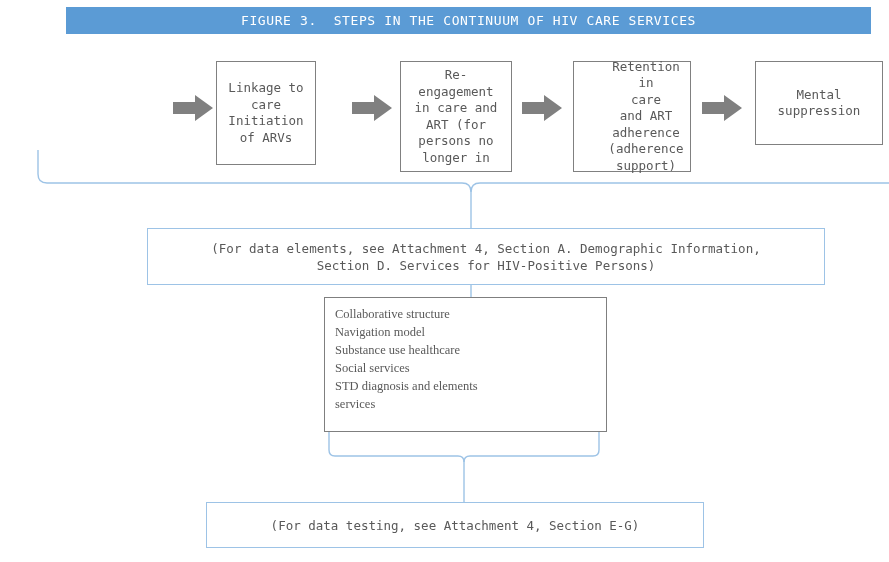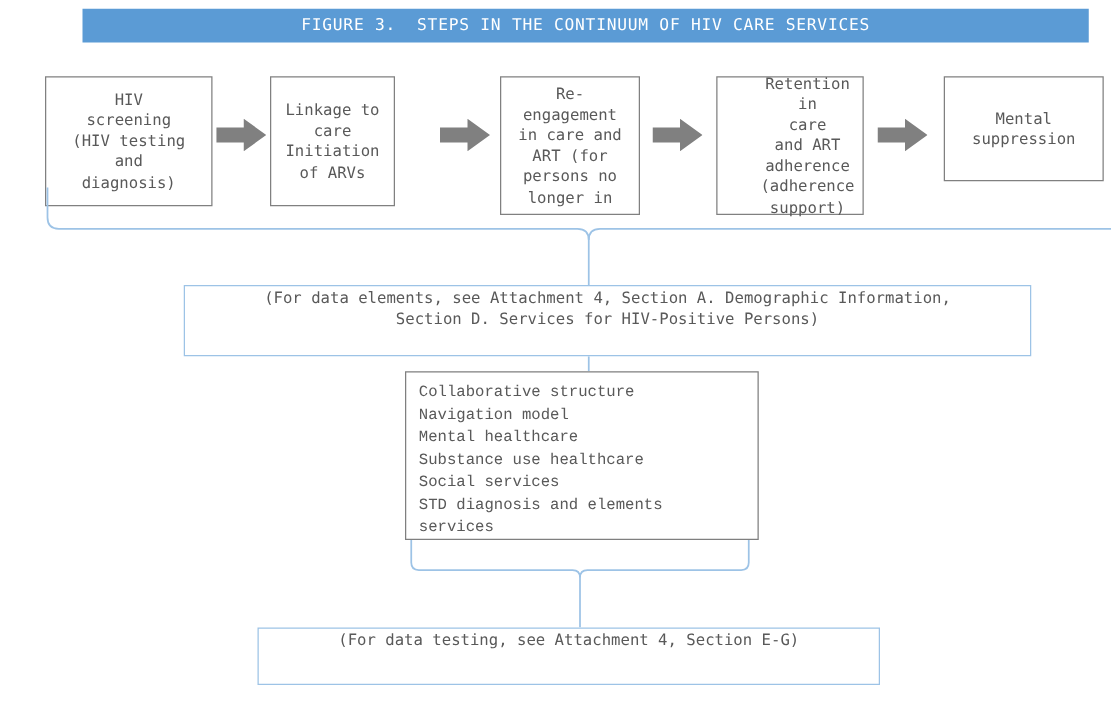--- a/index.html
+++ b/index.html
@@ -67,21 +67,21 @@
     height: 26px;
   }
   .block-arrow svg { display: block; }
 
   
   .note-box {
     position: absolute;
     box-sizing: border-box;
     background: #ffffff;
     display: flex;
-    align-items: flex-start;
+    align-items: center;
     justify-content: center;
   }
   .note-box.blue-border { border: 1px solid #9dc3e6; }
   .note-box .note-text {
     color: #595959;
     font-size: 12.5px;
     line-height: 17px;
     text-align: center;
     white-space: pre-line;
     font-family: "DejaVu Sans Mono", "Liberation Mono", monospace;
@@ -92,48 +92,41 @@
     box-sizing: border-box;
     border: 1px solid #7f7f7f;
     background: #ffffff;
     padding: 7px 0 7px 10px;
   }
   .list-box .list-line {
     color: #595959;
     font-size: 12.5px;
     line-height: 18px;
     white-space: pre;
-    font-family: Liberation Mono, monospace;
+    font-family: Liberation Serif, serif;
   }
 
   
   .connectors {
     position: absolute;
     left: 0; top: 0;
     width: 889px;
     height: 562px;
     pointer-events: none;
   }
 </style>
 </head>
 <body>
 
 <div id="figure-root">
 
   <div class="title-banner">
     <span class="title-text">FIGURE 3.  STEPS IN THE CONTINUUM OF HIV CARE SERVICES</span>
   </div>
 
-  <div class="step-box" style="left:20px; top:61px; width:134px; height:104px;">
-    <span class="step-text">HIV
-screening
-(HIV testing
-and
-diagnosis)</span>
-  </div>
 
   <div class="step-box" style="left:200px; top:61px; width:100px; height:104px;">
     <span class="step-text">Linkage to
 care
 Initiation
 of ARVs</span>
   </div>
 
   <div class="step-box" style="left:384px; top:61px; width:112px; height:111px;">
     <span class="step-text">Re-
@@ -193,21 +186,20 @@
   </svg>
 
   <div class="note-box blue-border" style="left:131px; top:228px; width:678px; height:57px;">
     <span class="note-text">(For data elements, see Attachment 4, Section A. Demographic Information,
 Section D. Services for HIV-Positive Persons)</span>
   </div>
 
   <div class="list-box" style="left:308px; top:297px; width:283px; height:135px;">
     <div class="list-line">Collaborative structure</div>
     <div class="list-line">Navigation model</div>
-    <div class="list-line">Mental healthcare</div>
     <div class="list-line">Substance use healthcare</div>
     <div class="list-line">Social services</div>
     <div class="list-line">STD diagnosis and elements</div>
     <div class="list-line">services</div>
   </div>
 
   <div class="note-box blue-border" style="left:190px; top:502px; width:498px; height:46px;">
     <span class="note-text">(For data testing, see Attachment 4, Section E-G)</span>
   </div>
 

